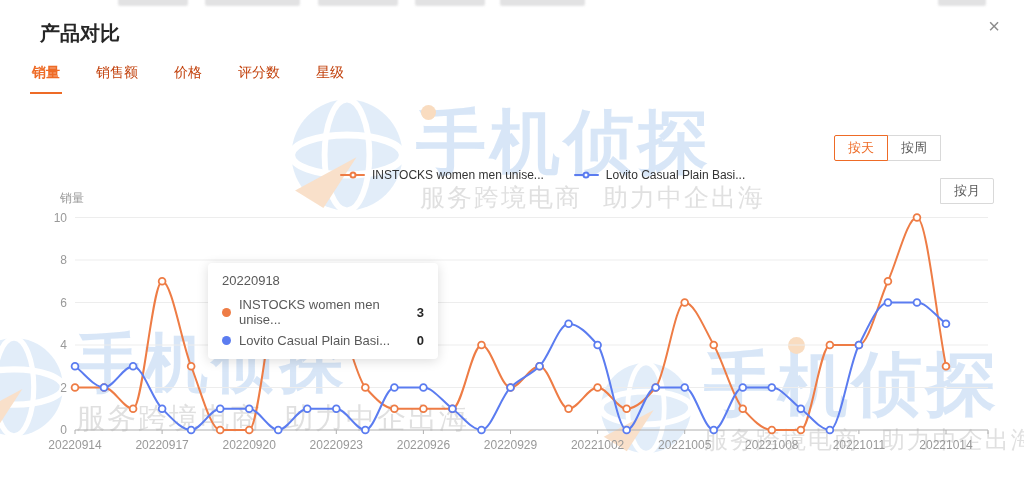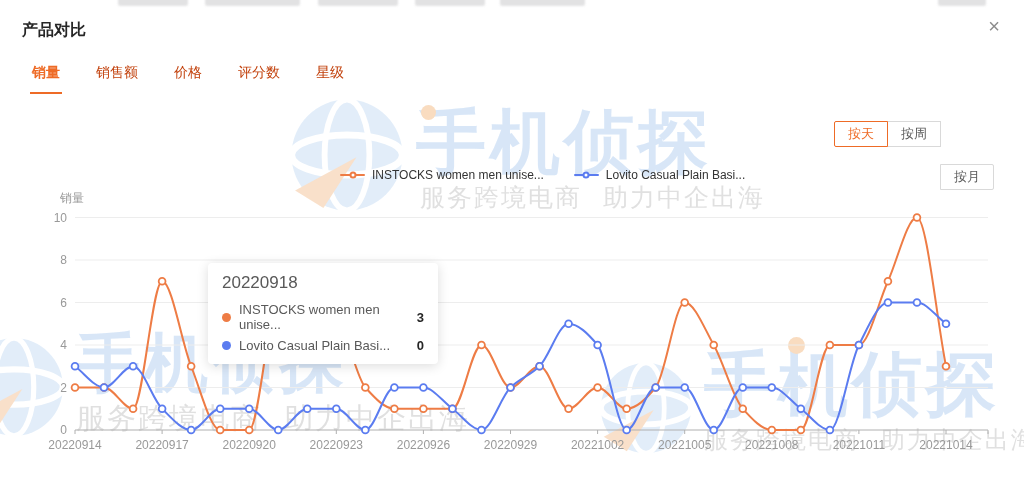--- a/index.html
+++ b/index.html
@@ -4,28 +4,28 @@
 <style>
   * { margin:0; padding:0; box-sizing:border-box; }
   html,body { background:#fff; }
   body { font-family:"Liberation Sans","DejaVu Sans",sans-serif; }
   .stage { position:relative; width:1024px; height:483px; background:#fff; overflow:hidden; }
 
   
   .top-clip { position:absolute; left:0; top:0; width:100%; height:9px; overflow:hidden; z-index:6; }
   .top-clip span { position:absolute; top:-3px; height:9px; background:#dededf; border-radius:2px; filter:blur(1px); opacity:.85; }
 
-  .header-title { position:absolute; left:22px; top:20px; font-size:16px; font-weight:700; color:#262626; z-index:7; }
+  .header-title { position:absolute; left:40px; top:20px; font-size:20px; font-weight:700; color:#262626; z-index:7; }
   .close { position:absolute; right:24px; top:16px; font-size:20px; line-height:20px; color:#8c8c8c; cursor:pointer; z-index:7; }
 
   .tabs { position:absolute; left:30px; top:62px; display:flex; gap:32px; z-index:7; }
   .tab { font-size:14px; color:#c2410c; padding:2px 2px 10px; cursor:pointer; border-bottom:2.5px solid transparent; }
   .tab.active { color:#ee6b26; font-weight:700; border-bottom-color:#ee6b26; }
 
-  .controls { position:absolute; right:30px; top:121px; display:flex; gap:13px; z-index:7; }
+  .controls { position:absolute; right:30px; top:135px; display:flex; gap:13px; z-index:7; }
   .btn-group { display:flex; }
   .gbtn { height:26px; min-width:54px; padding:0 10px; background:#fff; border:1px solid #d9d9d9; margin-left:-1px;
           font-size:13px; color:#595959; cursor:pointer; font-family:inherit; }
   .gbtn:first-child { border-radius:2px 0 0 2px; margin-left:0; }
   .gbtn:last-child { border-radius:0 2px 2px 0;margin-top:43px; }
   .gbtn.active { color:#ee6b26; border-color:#ee6b26; position:relative; z-index:1; }
   .select { height:26px; width:94px; border:1px solid #d9d9d9; border-radius:2px; background:#fff; display:flex;
             align-items:center; justify-content:space-between; padding:0 10px; font-size:13px; color:#333; cursor:pointer; }
   .chev { width:7px; height:7px; border-right:1.5px solid #bfbfbf; border-bottom:1.5px solid #bfbfbf;
           transform:rotate(45deg) translate(-1px,-1px); }
@@ -47,21 +47,21 @@
 
   .legend { position:absolute; left:340px; top:168px; display:flex; gap:30px; z-index:4; }
   .legend-item { display:flex; align-items:center; gap:7px; cursor:pointer; }
   .lmark { position:relative; width:25px; height:2px; background:var(--c); border-radius:1px; }
   .lring { position:absolute; left:50%; top:50%; transform:translate(-50%,-50%); width:7px; height:7px;
            border:2px solid var(--c); background:#fff; border-radius:50%; display:block; }
   .legend-label { font-size:12px; color:#333; }
 
   .tooltip { position:absolute; left:208px; top:263px; width:230px; background:#fff; border-radius:4px;
              box-shadow:0 2px 12px rgba(0,0,0,.14); padding:10px 14px 11px; z-index:5; }
-  .tt-title { font-size:17px; color:#595959; margin-bottom:9px; }
+  .tt-title { font-size:13px; color:#595959; margin-bottom:9px; }
   .tt-row { display:flex; align-items:center; gap:8px; margin-top:6px; }
   .tdot { width:9px; height:9px; border-radius:50%; background:var(--c); flex:0 0 auto; }
   .tt-name { font-size:13px; color:#595959; flex:1; }
   .tt-val { font-size:13px; color:#262626; font-weight:700; }
 </style>
 </head>
 <body>
 
 <div class="stage">
 

